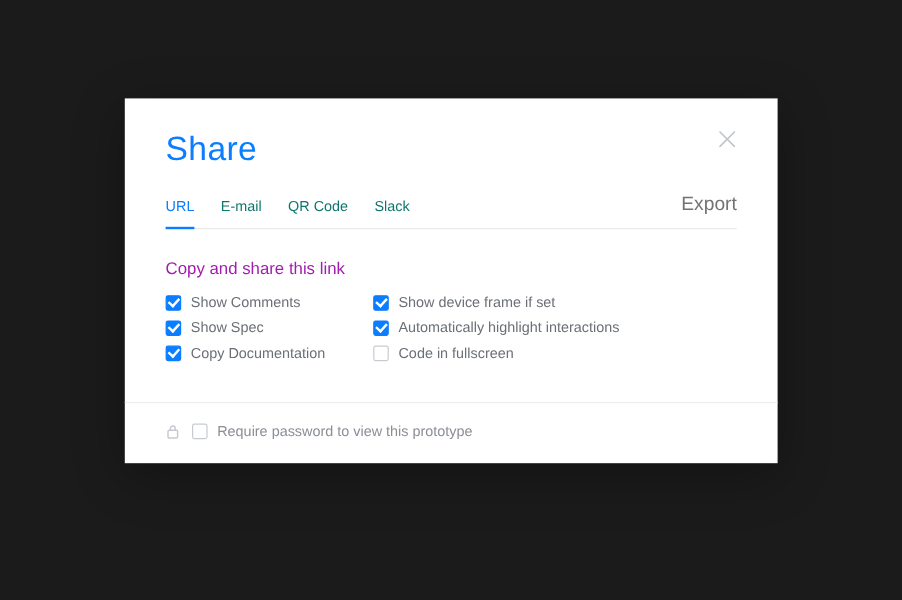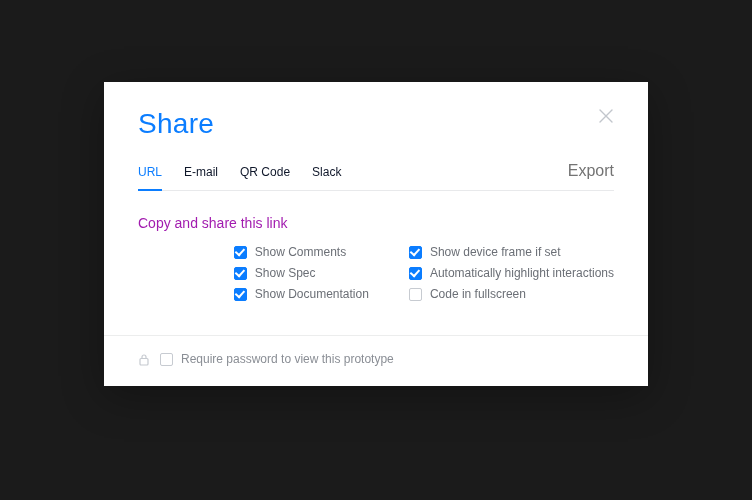--- a/index.html
+++ b/index.html
@@ -22,25 +22,25 @@
   .modal-inner { padding: 26px 34px 0 34px; }
   .title-row { display:flex; align-items:flex-start; justify-content:space-between; }
   .title { color:#0b7dff; font-size:28px; font-weight:400; letter-spacing:.3px; }
   .close { width:16px; height:16px; cursor:pointer; color:#c2c6cc; }
   .close svg{display:block}
   .tabs-row {
     display:flex; align-items:flex-end; justify-content:space-between;
     margin-top:22px; border-bottom:1px solid #e8e9eb;
   }
   .tabs { display:flex; gap:22px; }
-  .tab { font-size:12px; color:#0f172a; padding-bottom:10px; cursor:pointer; }
+  .tab { font-size:12px; color:#0f766e; padding-bottom:10px; cursor:pointer; }
   .tab.active { color:#0b7dff; border-bottom:2px solid #0b7dff; margin-bottom:-1px; }
   .export { font-size:16px; color:#737373; padding-bottom:10px; cursor:pointer; }
   .section-title { font-size:14px; color:#a21caf; margin-top:24px; }
-  .options { display:flex; margin-top:14px; gap:40px;justify-content:flex-end; }
+  .options { display:flex; margin-top:14px; gap:40px; }
   .col { display:flex; flex-direction:column; gap:7px; }
   .opt { display:flex; align-items:center; gap:8px; cursor:pointer; }
   .cb {
     width:13px; height:13px; border:1px solid #c7cbd1; border-radius:2px;
     display:flex; align-items:center; justify-content:center; flex-shrink:0;
   }
   .cb.checked { background:#0b7dff; border-color:#0b7dff; }
   .cb.checked::after{
     content:""; width:4px; height:7px; border:solid #fff; border-width:0 2px 2px 0;
     transform: rotate(42deg) translate(-1px,-1px);
@@ -95,21 +95,21 @@
         <div class="opt">
           <span class="cb checked"></span>
           <span class="opt-label">Show Comments</span>
         </div>
         <div class="opt">
           <span class="cb checked"></span>
           <span class="opt-label">Show Spec</span>
         </div>
         <div class="opt">
           <span class="cb checked"></span>
-          <span class="opt-label">Show Documentation</span>
+          <span class="opt-label">Copy Documentation</span>
         </div>
       </div>
       <div class="col">
         <div class="opt">
           <span class="cb checked"></span>
           <span class="opt-label">Show device frame if set</span>
         </div>
         <div class="opt">
           <span class="cb checked"></span>
           <span class="opt-label">Automatically highlight interactions</span>

